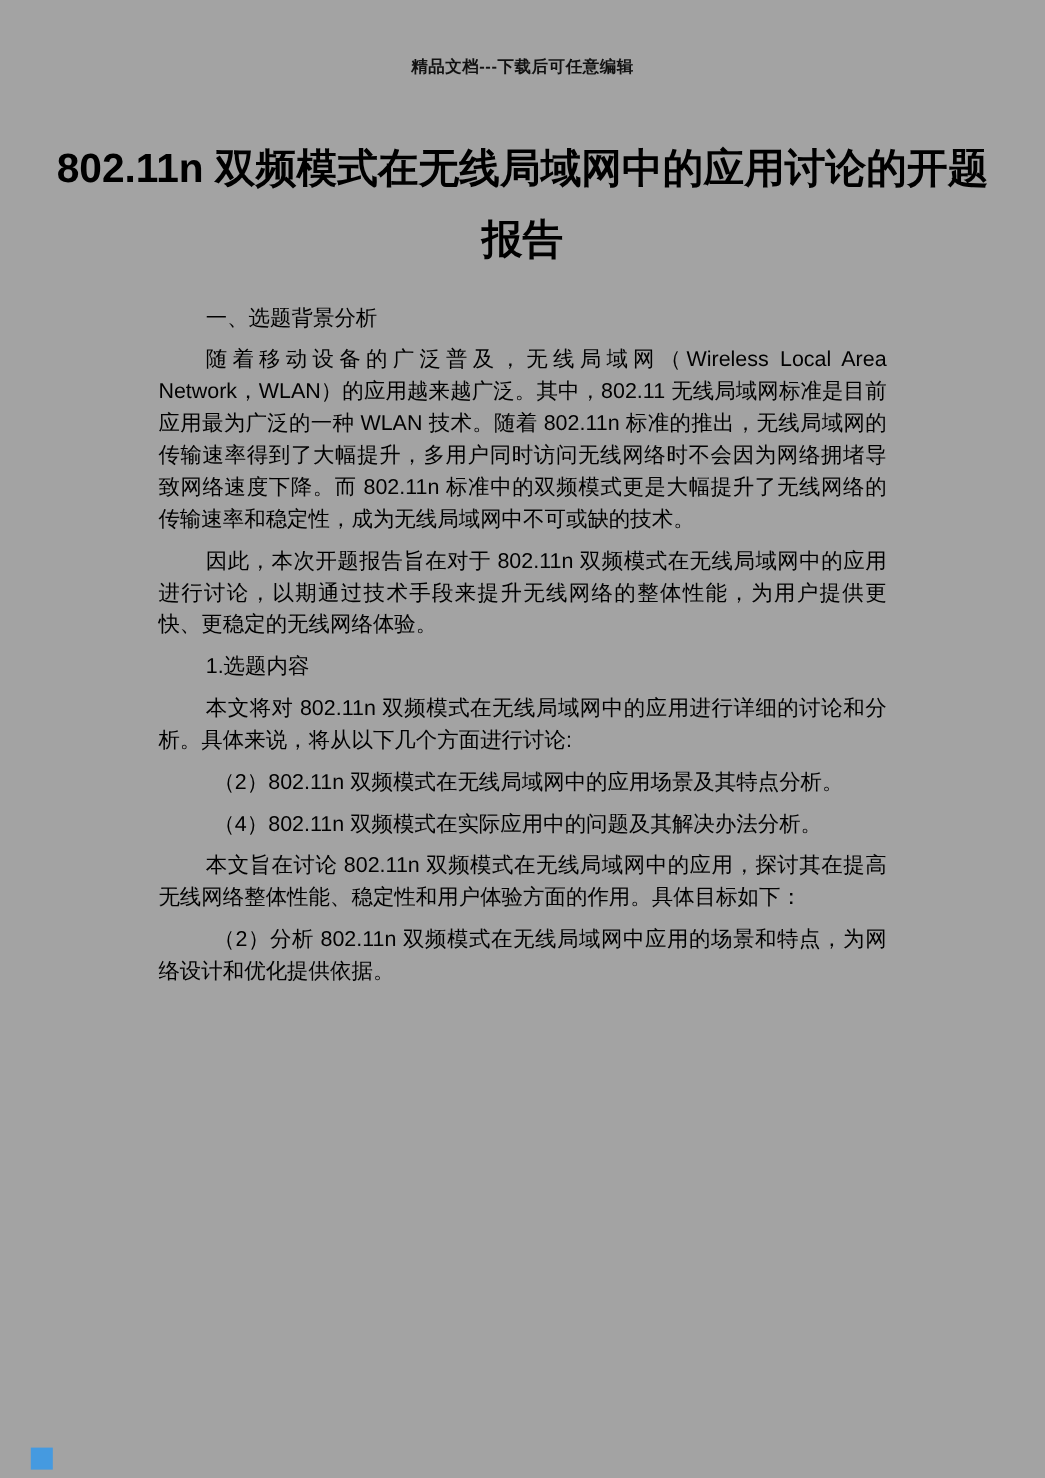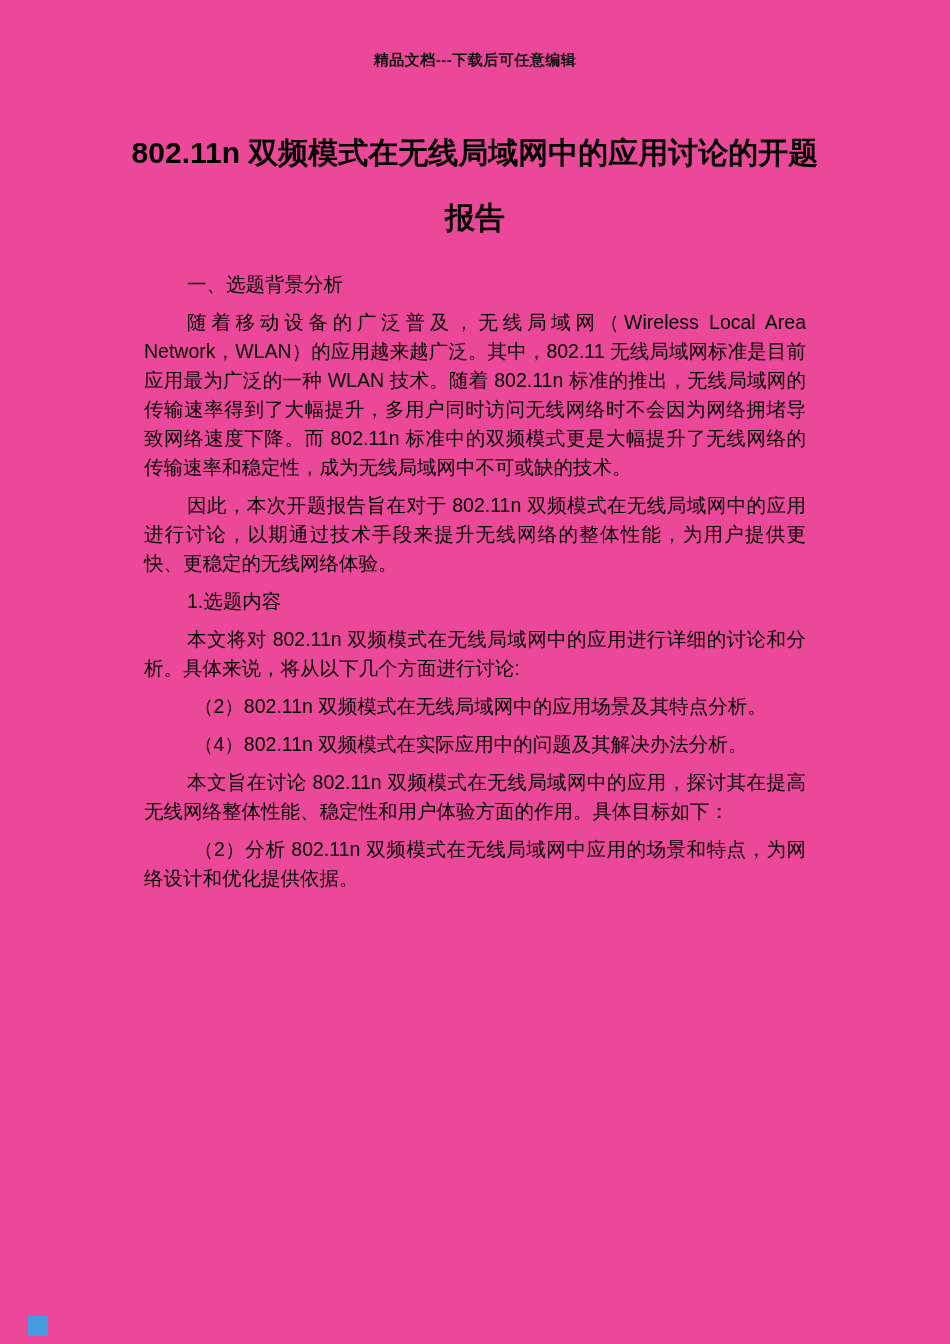--- a/index.html
+++ b/index.html
@@ -4,37 +4,37 @@
 <style>
   html, body {
     margin: 0;
     padding: 0;
     background: #ffffff;
   }
   .page {
     position: relative;
     width: 950px;
     height: 1344px;
-    background: #ec4899;
+    background: #a3a3a3;
     overflow: hidden;
     font-family: "Liberation Sans", "DejaVu Sans", sans-serif;
     color: #000000;
   }
   .header-note {
     padding-top: 51px;
     text-align: center;
     font-size: 15px;
     font-weight: 700;
     letter-spacing: 0.5px;
     color: #111111;
   }
   .doc-title {
     margin-top: 50px;
     text-align: center;
-    font-size: 30px;
+    font-size: 37px;
     font-weight: 700;
     line-height: 65px;
     color: #000000;
   }
   .doc-title .t-line { display: block; }
   .content {
     width: 662px;
     margin: 14px auto 16px auto; 
     font-size: 19.5px;
     line-height: 29px;

